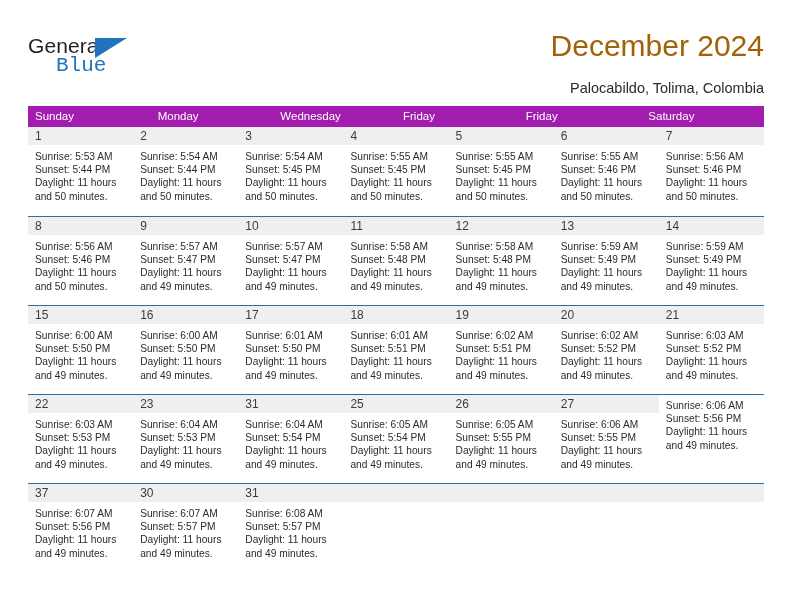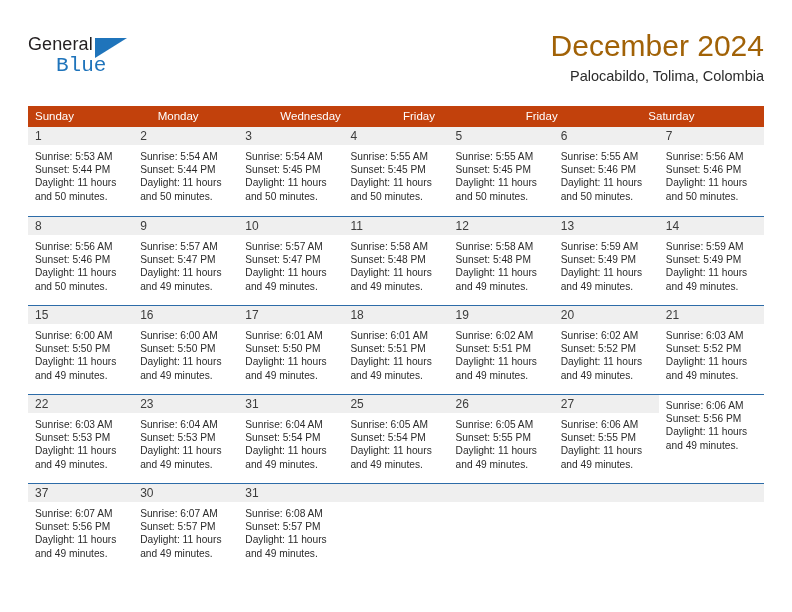--- a/index.html
+++ b/index.html
@@ -35,21 +35,21 @@
     position: absolute;
     left: 0;
     top: 6px;
     width: 180px;
     height: 56px;
   }
   .brand-general {
     position: absolute;
     left: 0;
     top: 0;
-    font-size: 18px;
+    font-size: 21px;
     letter-spacing: 0.1px;
     color: #231f20;
     font-family: "Liberation Sans", sans-serif;
   }
   .brand-blue {
     position: absolute;
     left: 28px;
     top: 20px;
     font-size: 21px;
     color: #1f74bb;
@@ -74,35 +74,35 @@
   .cal-title {
     font-size: 30px;
     color: #a16207;
     line-height: 36px;
     white-space: nowrap;
   }
   .cal-subtitle {
     font-size: 14.5px;
     color: #2b2b2b;
     line-height: 20px;
-    margin-top: 2px;
+    margin-top: 14px;
     white-space: nowrap;
   }
 
   
   .calendar {
     position: absolute;
     left: 28px;
     top: 106px;
     width: 736px;
   }
 
   .weekday-row {
     display: flex;
-    background: #c2410c;
+    background: #a21caf;
     height: 21px;
   }
   .weekday-cell {
     flex: 1 1 0;
     color: #ffffff;
     font-size: 11.5px;
     line-height: 21px;
     padding-left: 7px;
     box-sizing: border-box;
     white-space: nowrap;

